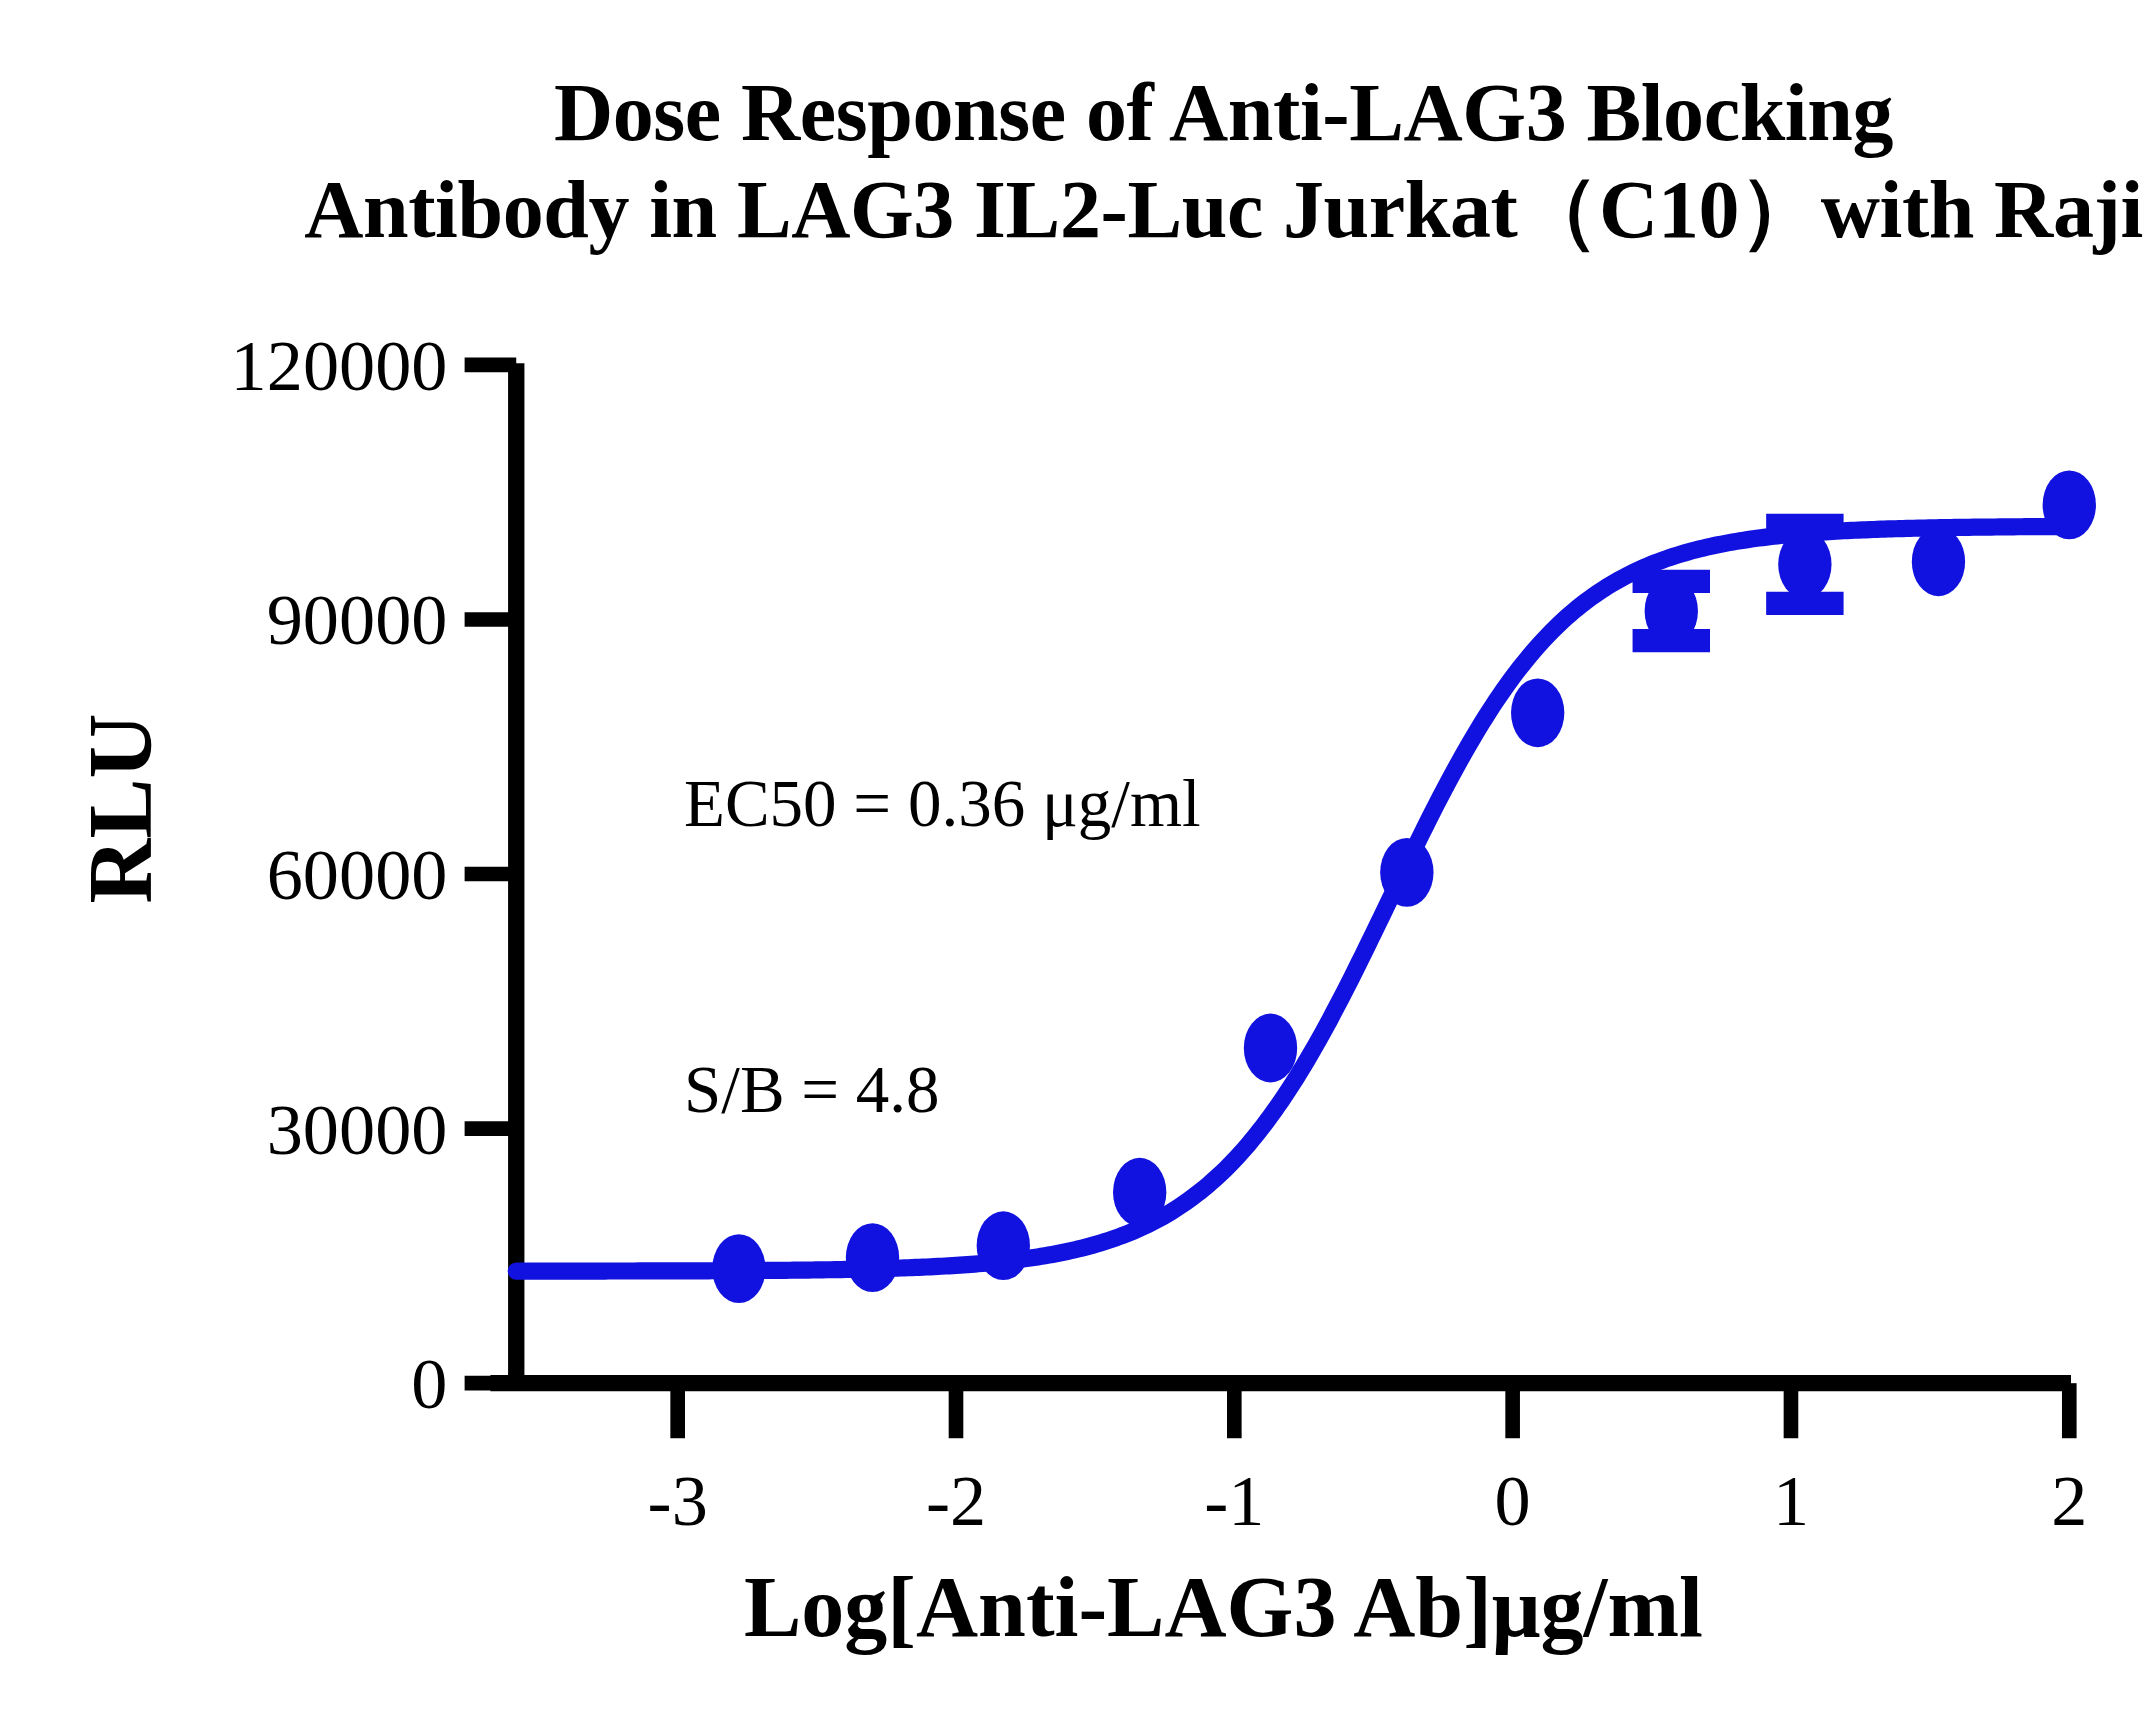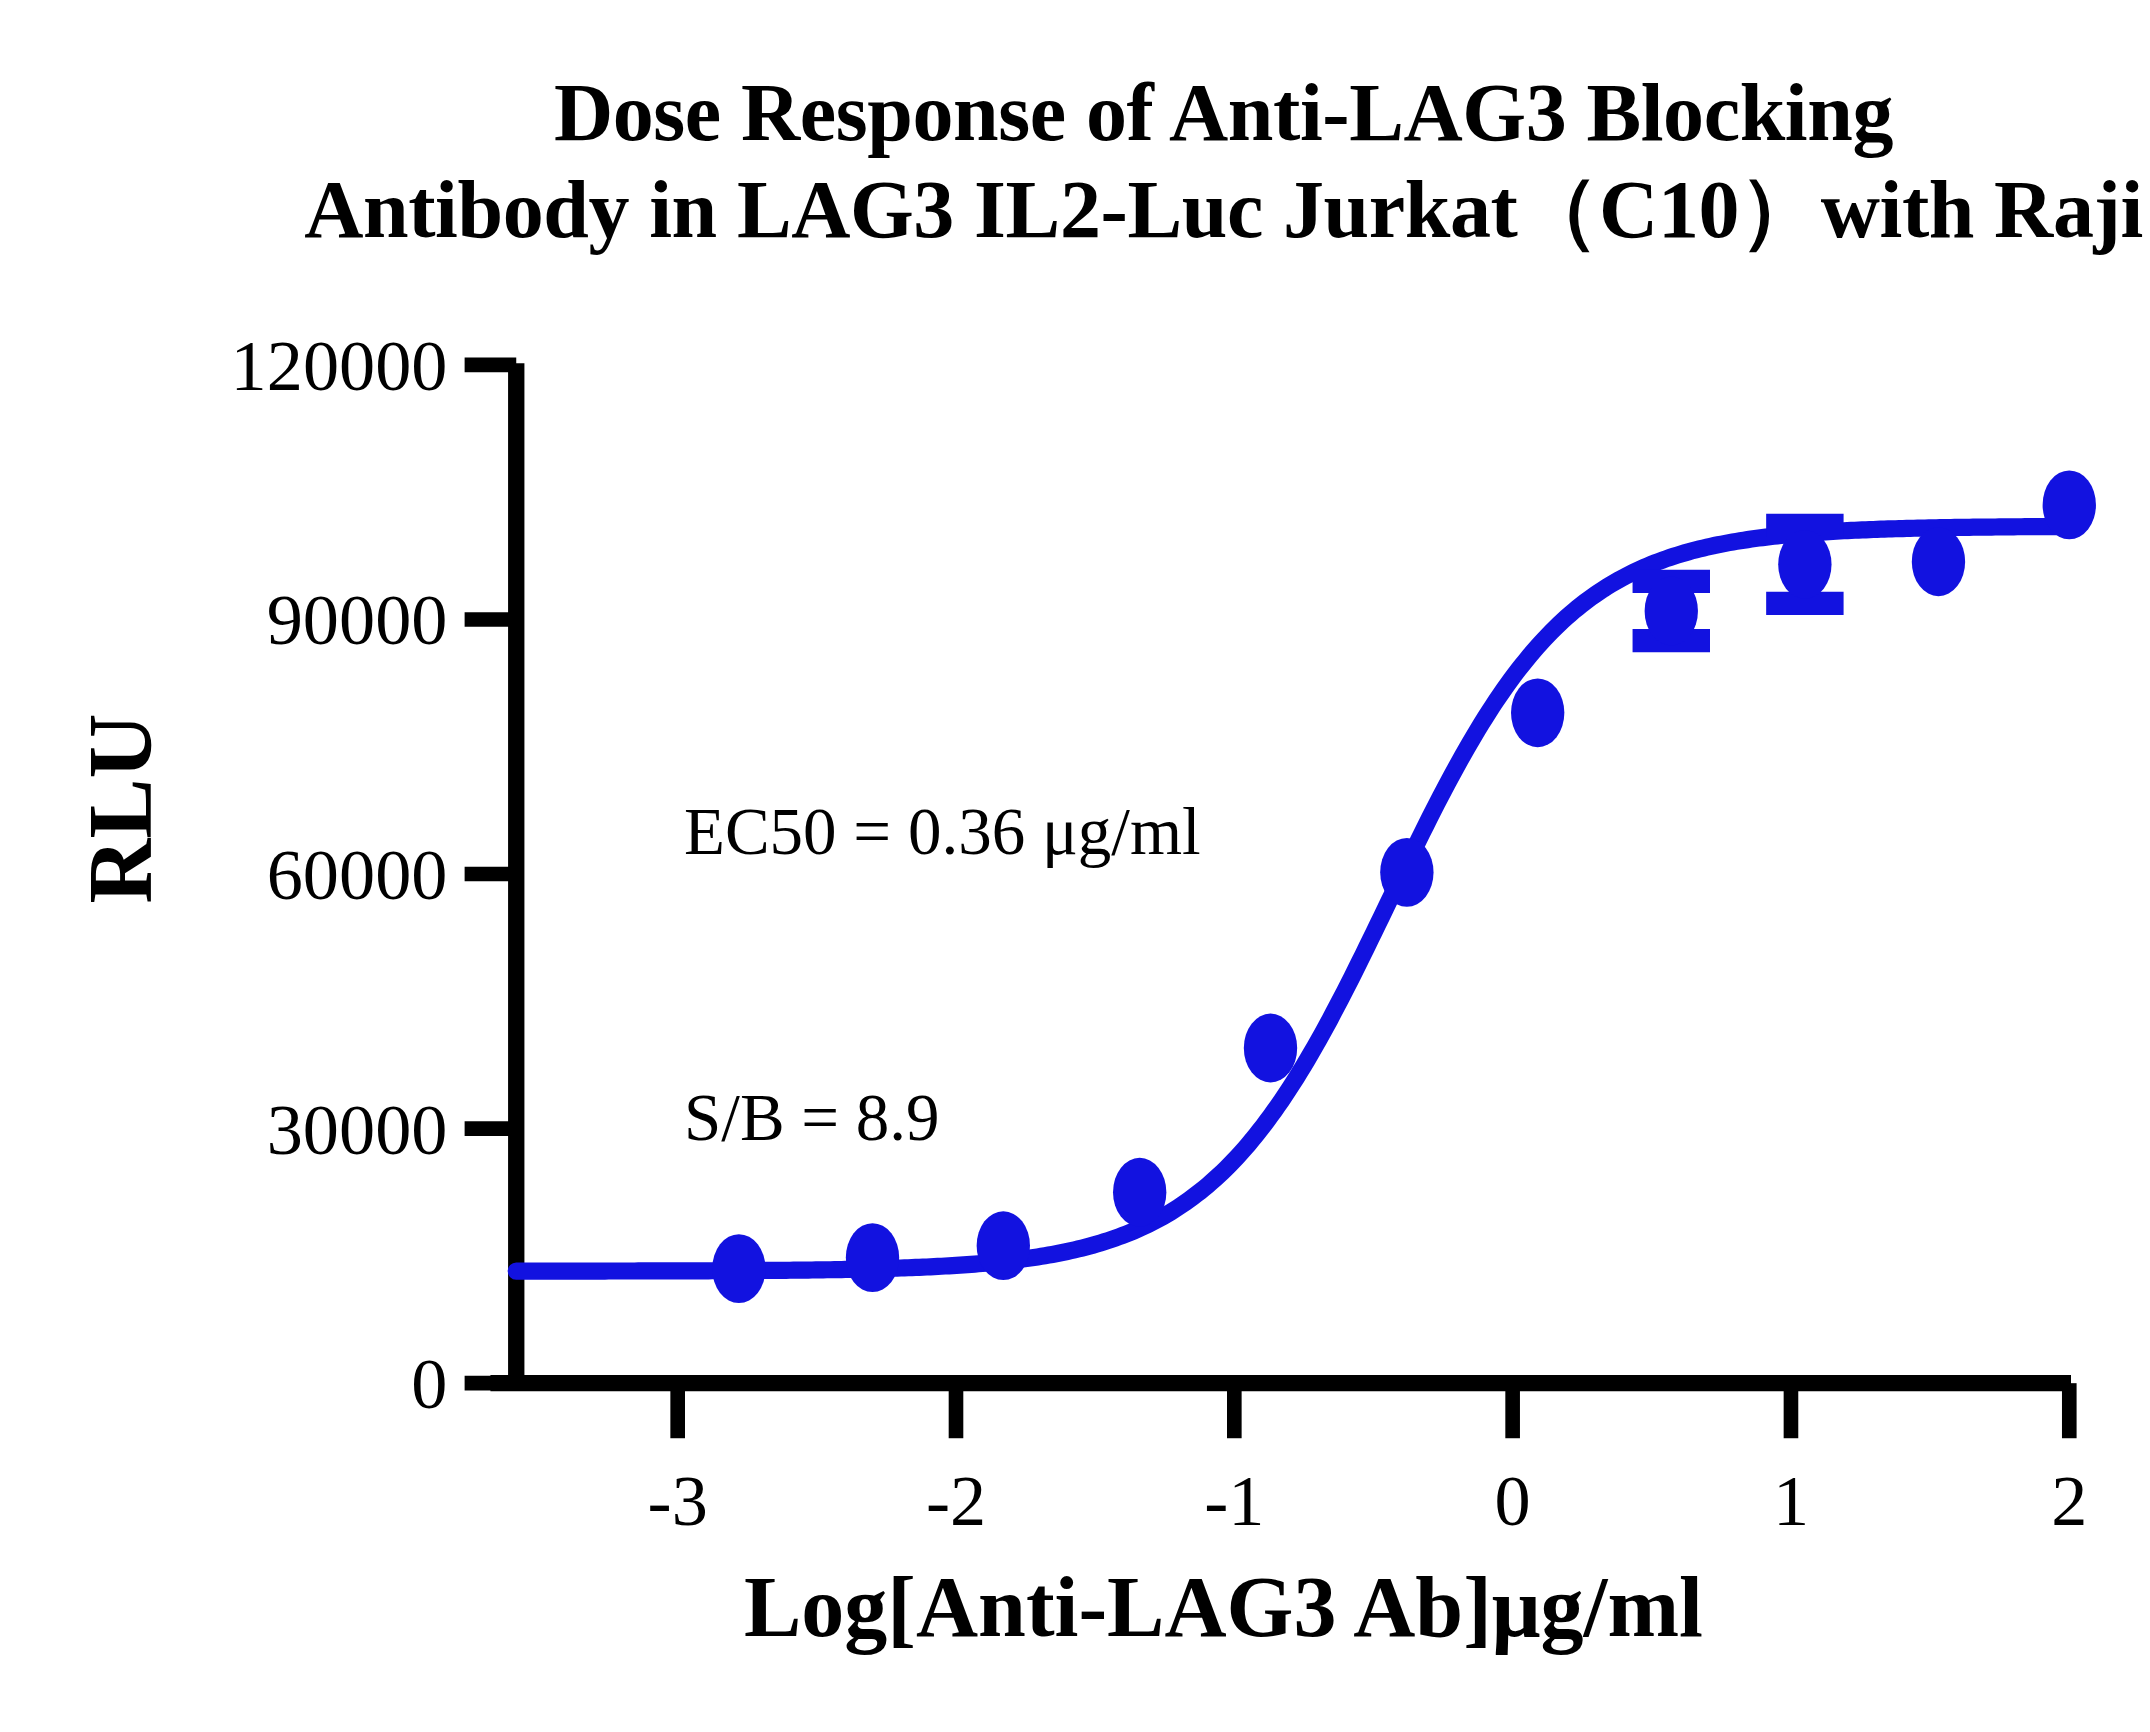--- a/index.html
+++ b/index.html
@@ -15,21 +15,21 @@
   .ylabel{
     position:absolute;left:-26px;top:757px;width:292px;
     text-align:center;font-weight:bold;font-size:90px;color:#000;
     transform:rotate(-90deg);transform-origin:center center;
   }
   .xlabel{
     position:absolute;left:0;top:1557px;width:2447px;text-align:center;
     font-weight:bold;font-size:86px;color:#000;
   }
   .annot{
-    position:absolute;left:684px;top:594px;font-size:67px;color:#000;
+    position:absolute;left:684px;top:566px;font-size:67px;color:#000;
     line-height:1.42;white-space:pre;
   }
   .annot span{display:block;}
   svg.plot{position:absolute;left:0;top:0;width:2447px;height:1733px;}
   .tickfont{font-family:"Liberation Serif","DejaVu Serif",serif;font-size:168px;fill:#000;}
 </style>
 </head>
 <body>
 
 <div id="chart-root">
@@ -38,21 +38,21 @@
     <span class="title-line">Dose Response of Anti-LAG3 Blocking</span>
     <span class="title-line">Antibody in LAG3 IL2-Luc Jurkat（C10）with Raji</span>
   </div>
 
   <div class="ylabel">RLU</div>
 
   <div class="xlabel">Log[Anti-LAG3 Ab]μg/ml</div>
 
   <div class="annot">
     <span>EC50 = 0.36 μg/ml</span>
-    <span>S/B = 8.9</span>
+    <span>S/B = 4.8</span>
   </div>
 
   <svg class="plot" viewBox="0 0 5688 4028">
     <g id="ytick-labels">
         <text x="1040" y="3273" text-anchor="end" class="tickfont">0</text>
         <text x="1040" y="2681.25" text-anchor="end" class="tickfont">30000</text>
         <text x="1040" y="2089.5" text-anchor="end" class="tickfont">60000</text>
         <text x="1040" y="1497.75" text-anchor="end" class="tickfont">90000</text>
         <text x="1040" y="906" text-anchor="end" class="tickfont">120000</text>
       </g>

